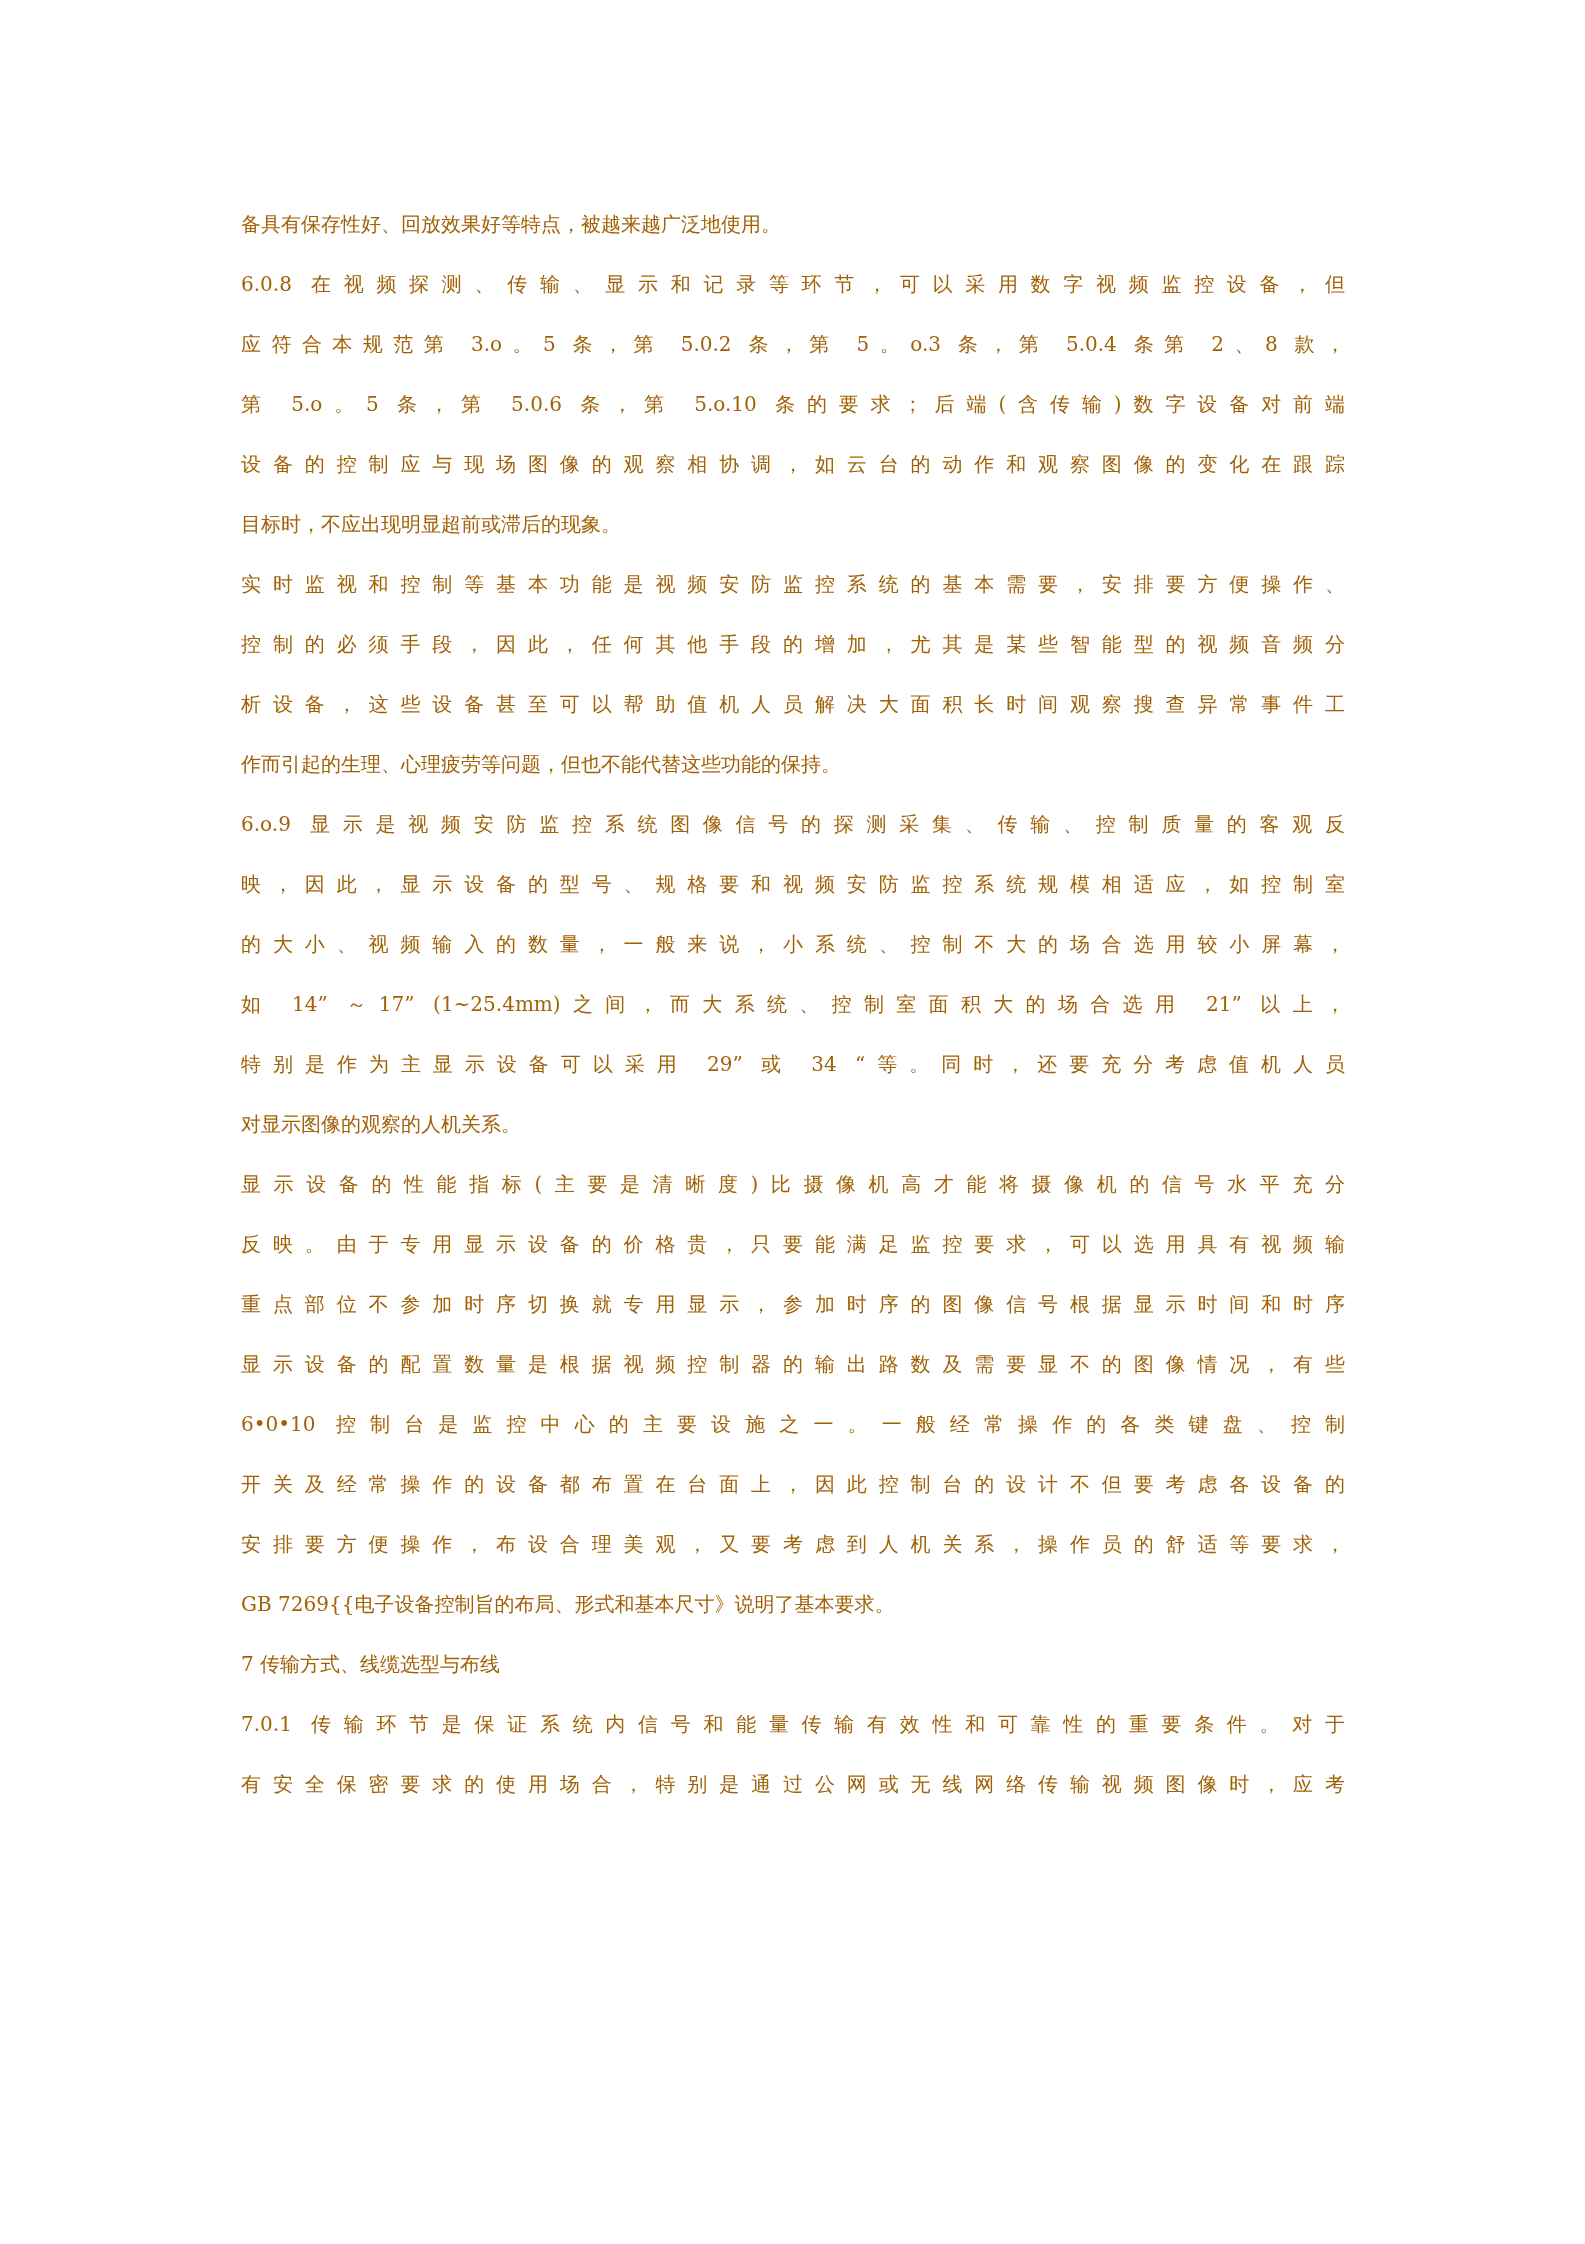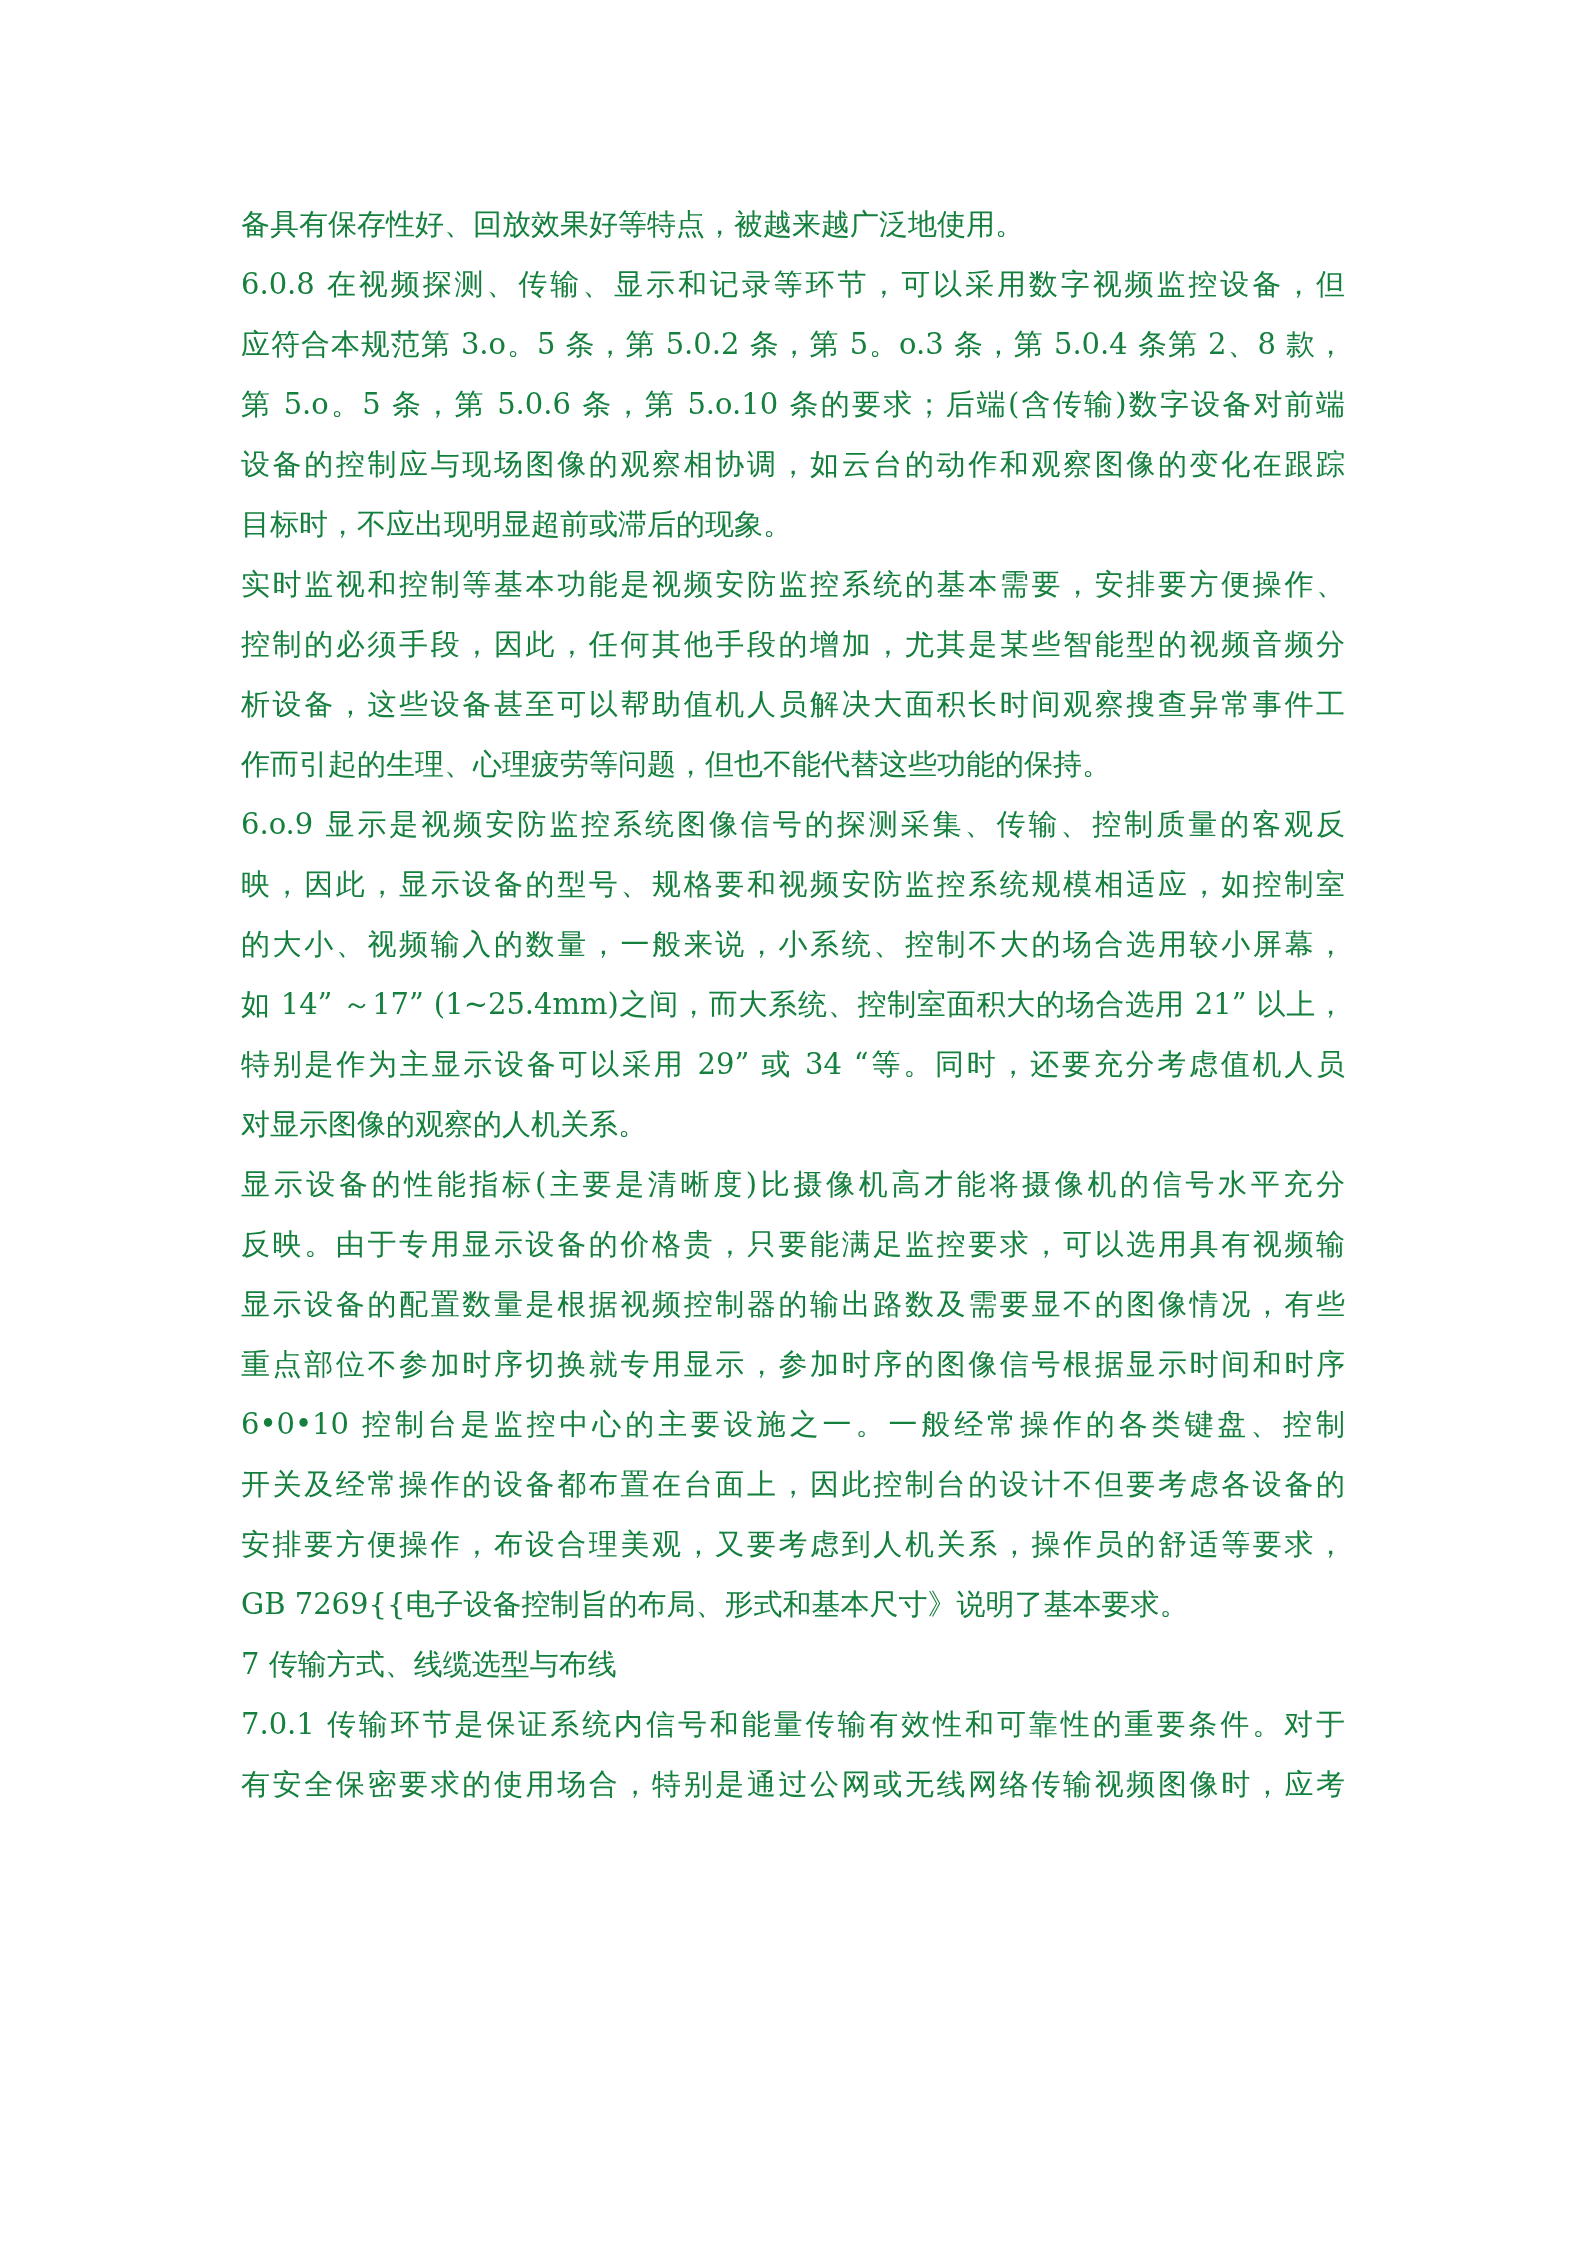--- a/index.html
+++ b/index.html
@@ -11,23 +11,23 @@
       width: 1585px;
       height: 2244px;
       position: relative;
       overflow: hidden;
     }
     .page {
       position: absolute;
       left: 241px;
       top: 194px;
       width: 1110px;
-      color: #15803d;
+      color: #a16207;
       font-family: "DejaVu Serif", "Liberation Serif", serif;
-      font-size: 29px;
+      font-size: 20px;
       line-height: 60px;
     }
     .line {
       display: block;
       height: 60px;
       white-space: nowrap;
       overflow: visible;
       text-align: justify;
       text-align-last: justify;
       width: 1104px;
@@ -51,22 +51,22 @@
   <span class="line">析设备，这些设备甚至可以帮助值机人员解决大面积长时间观察搜查异常事件工</span>
   <span class="line last">作而引起的生理、心理疲劳等问题，但也不能代替这些功能的保持。</span>
   <span class="line">6.o.9 显示是视频安防监控系统图像信号的探测采集、传输、控制质量的客观反</span>
   <span class="line">映，因此，显示设备的型号、规格要和视频安防监控系统规模相适应，如控制室</span>
   <span class="line">的大小、视频输入的数量，一般来说，小系统、控制不大的场合选用较小屏幕，</span>
   <span class="line">如 14” ～17” (1~25.4mm)之间，而大系统、控制室面积大的场合选用 21” 以上，</span>
   <span class="line">特别是作为主显示设备可以采用 29” 或 34 “等。同时，还要充分考虑值机人员</span>
   <span class="line last">对显示图像的观察的人机关系。</span>
   <span class="line">显示设备的性能指标(主要是清晰度)比摄像机高才能将摄像机的信号水平充分</span>
   <span class="line">反映。由于专用显示设备的价格贵，只要能满足监控要求，可以选用具有视频输</span>
+  <span class="line">重点部位不参加时序切换就专用显示，参加时序的图像信号根据显示时间和时序</span>
   <span class="line">显示设备的配置数量是根据视频控制器的输出路数及需要显不的图像情况，有些</span>
-  <span class="line">重点部位不参加时序切换就专用显示，参加时序的图像信号根据显示时间和时序</span>
   <span class="line">6•0•10 控制台是监控中心的主要设施之一。一般经常操作的各类键盘、控制</span>
   <span class="line">开关及经常操作的设备都布置在台面上，因此控制台的设计不但要考虑各设备的</span>
   <span class="line">安排要方便操作，布设合理美观，又要考虑到人机关系，操作员的舒适等要求，</span>
   <span class="line last">GB 7269{{电子设备控制旨的布局、形式和基本尺寸》说明了基本要求。</span>
   <span class="line last">7 传输方式、线缆选型与布线</span>
   <span class="line">7.0.1 传输环节是保证系统内信号和能量传输有效性和可靠性的重要条件。对于</span>
   <span class="line">有安全保密要求的使用场合，特别是通过公网或无线网络传输视频图像时，应考</span>
 </div>
 
 </body></html>

